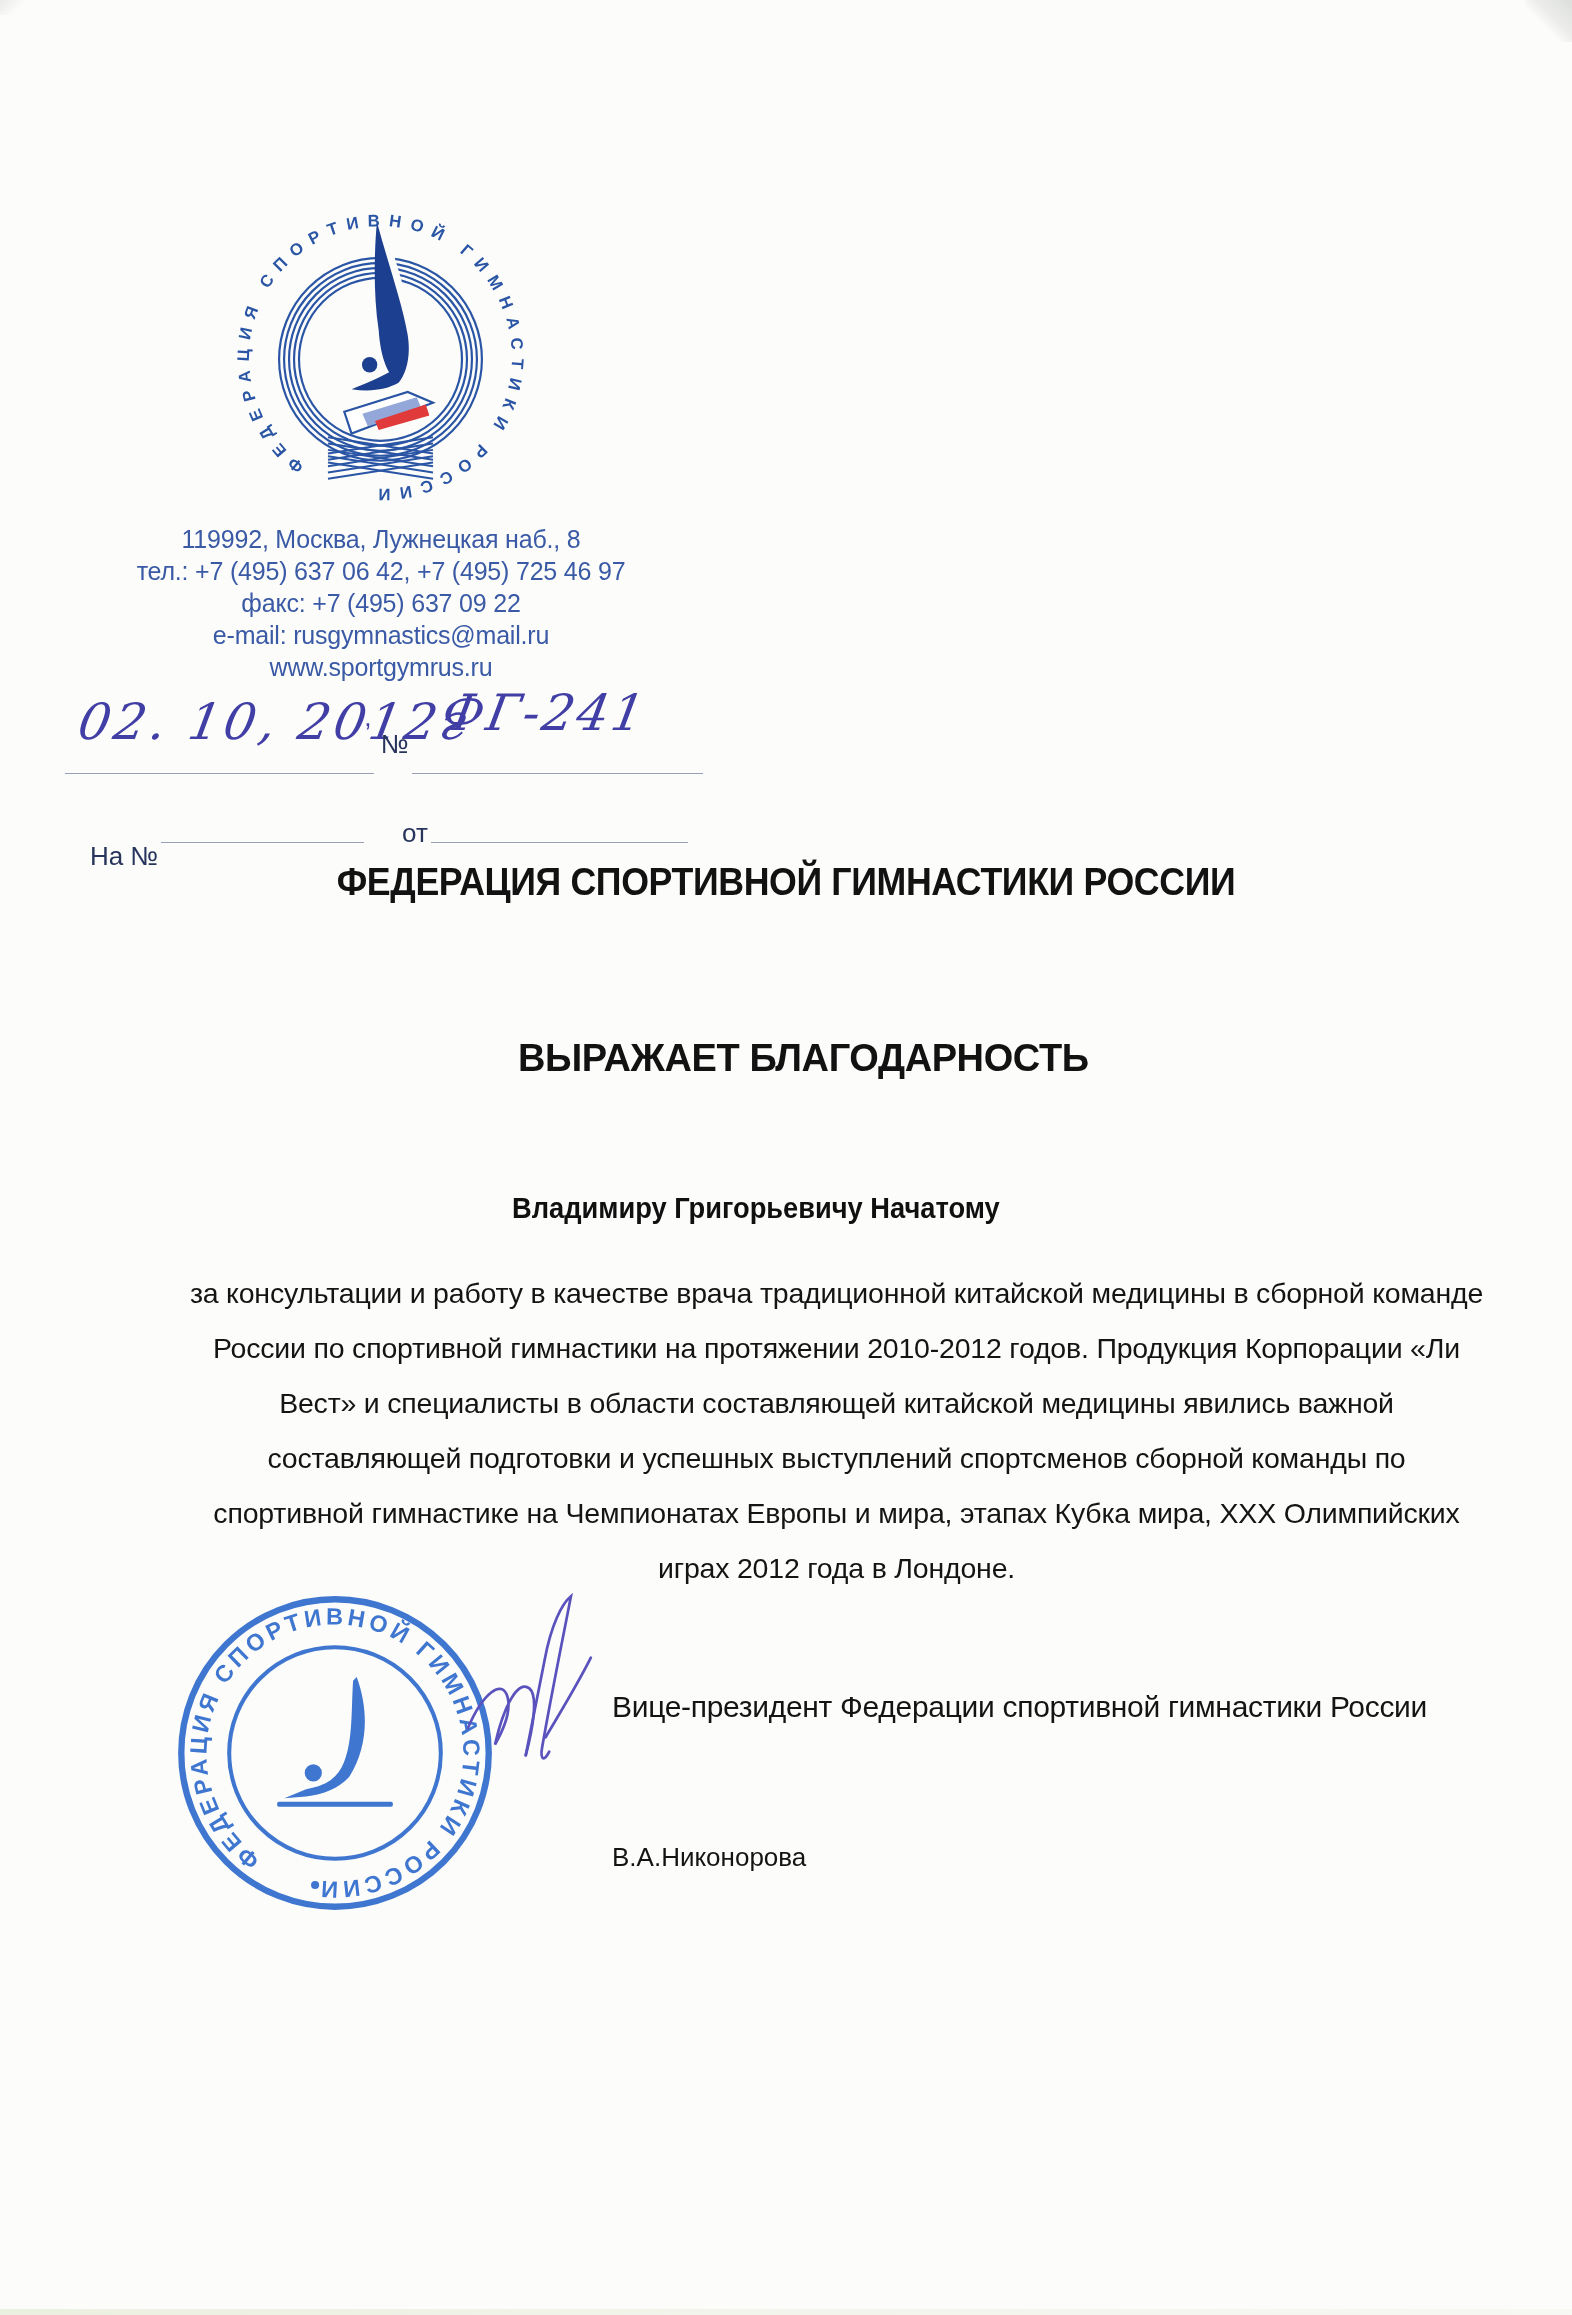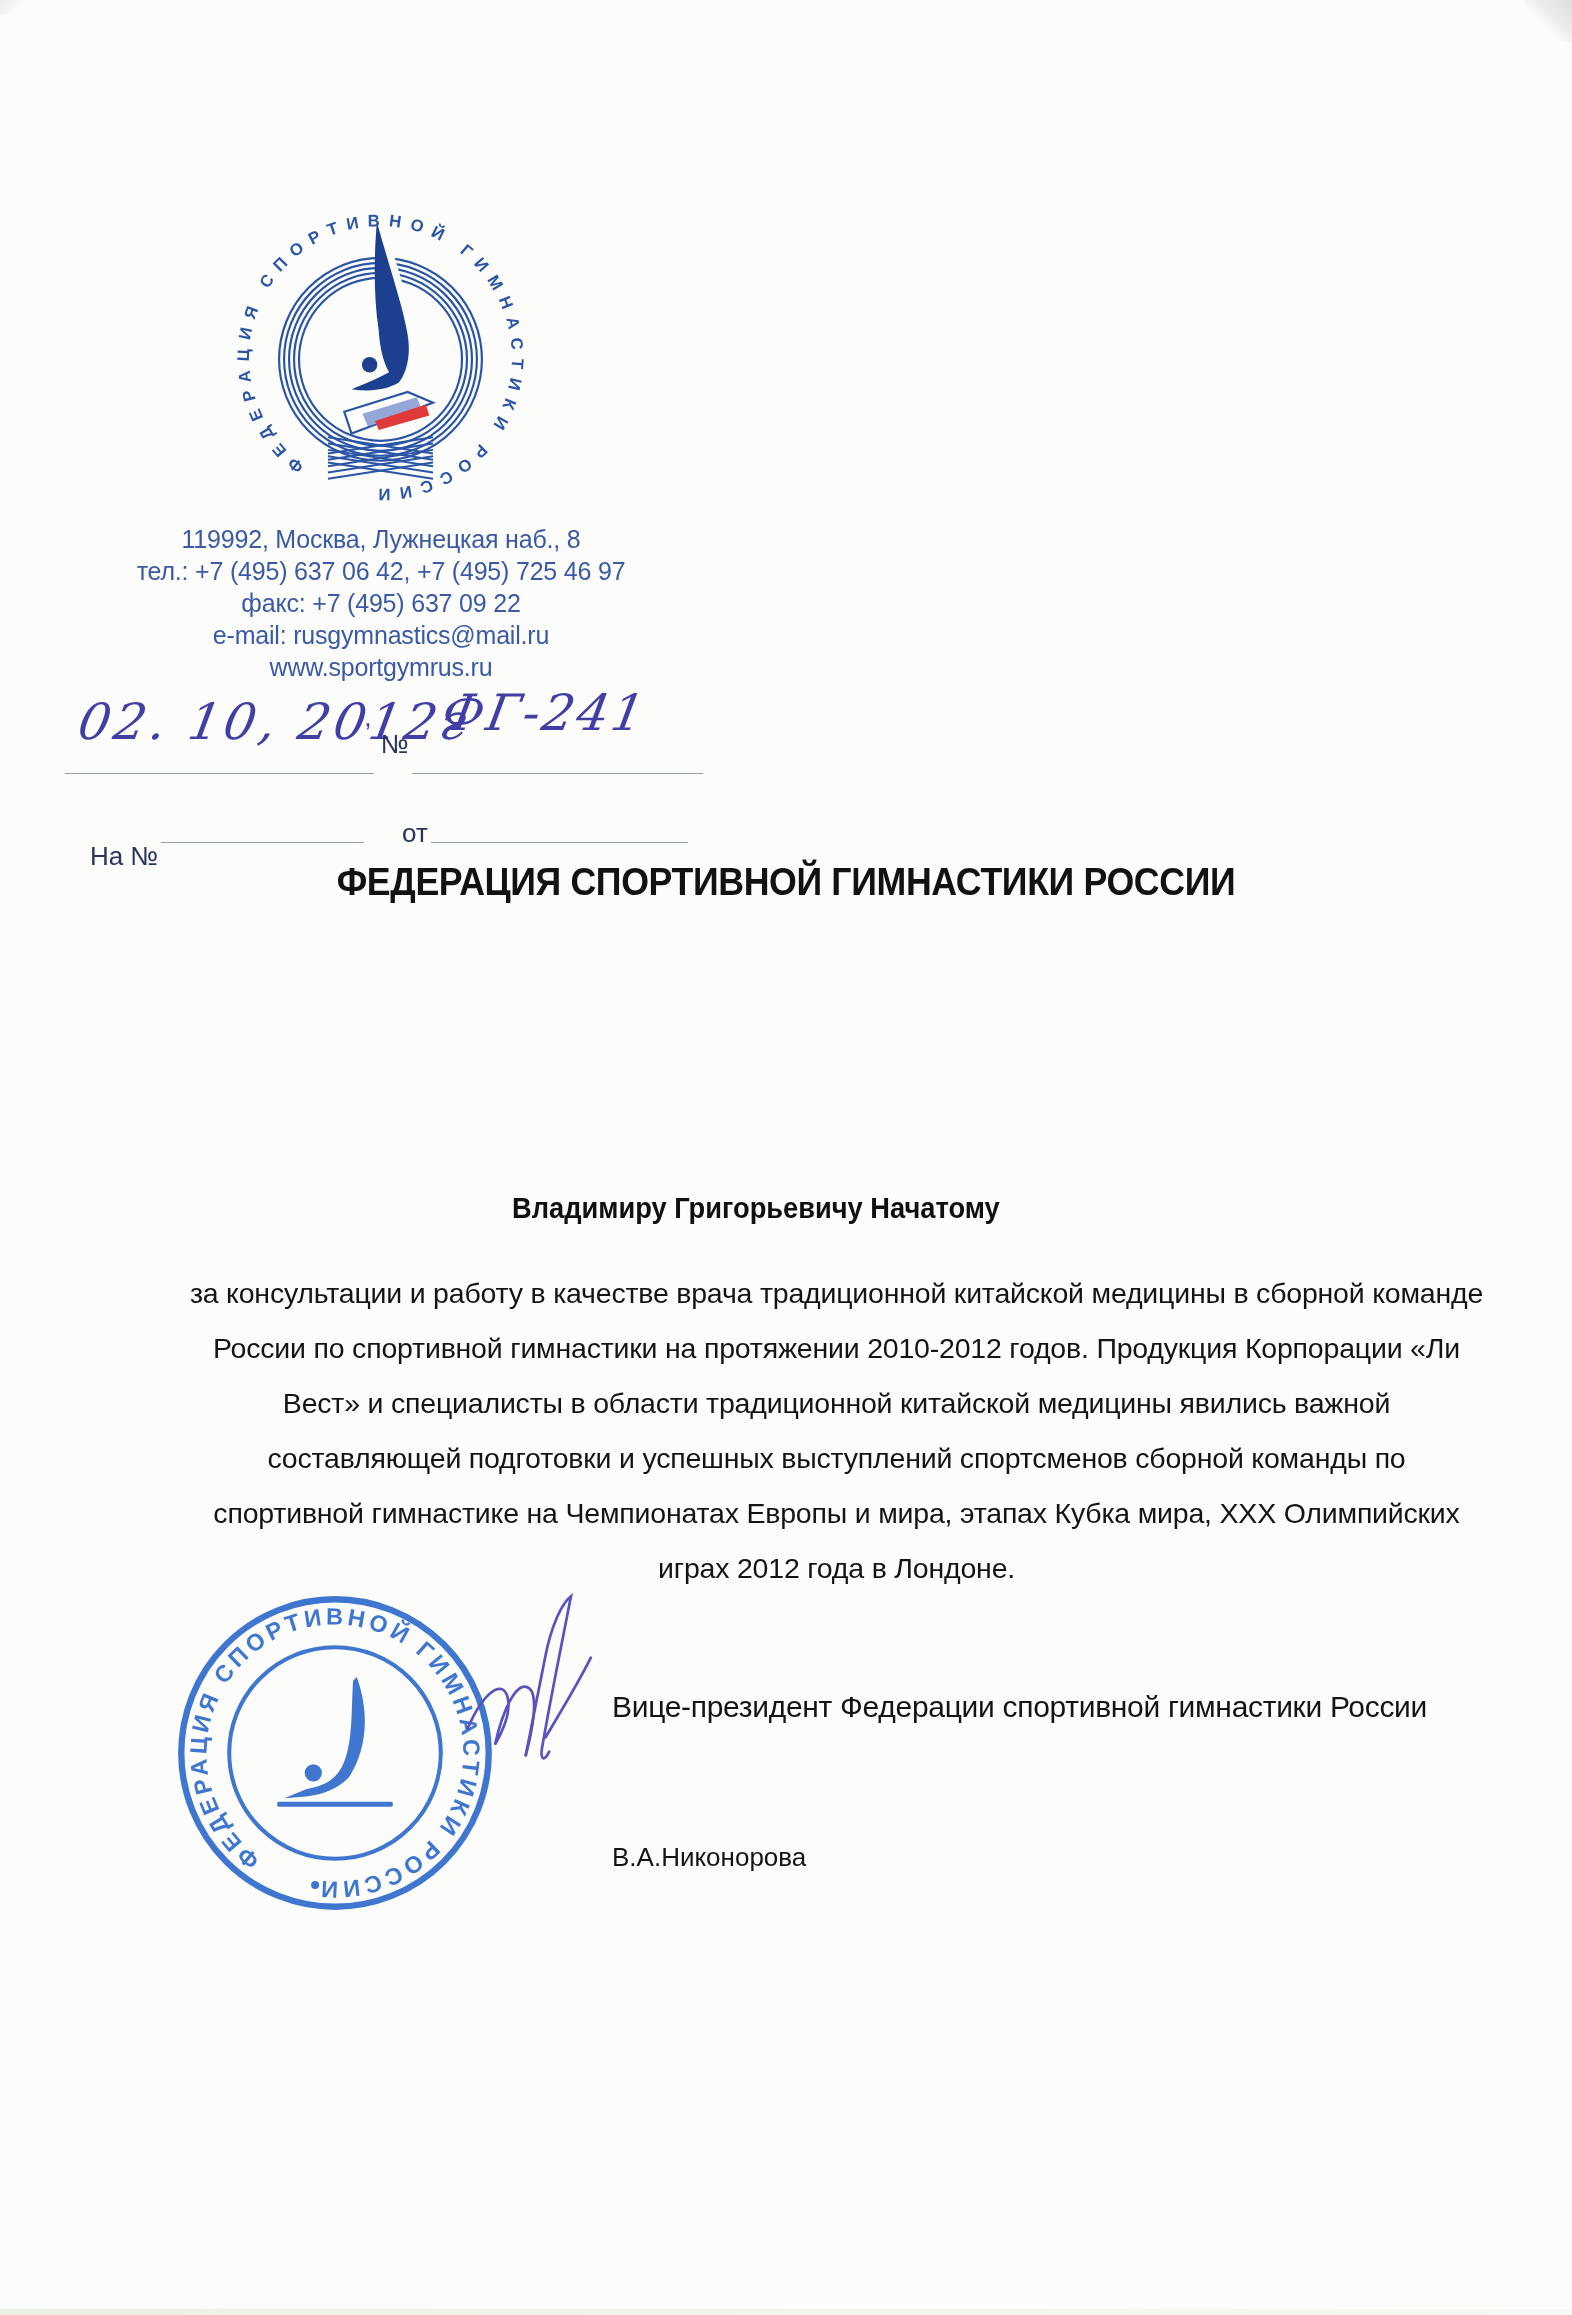--- a/index.html
+++ b/index.html
@@ -150,26 +150,27 @@
   <div class="abs hw hw-number">ФГ-241</div>
   <div class="abs uline ul-1"></div>
   <div class="abs uline ul-2"></div>
 
   <div class="abs form-label lbl-na">На №</div>
   <div class="abs uline ul-3"></div>
   <div class="abs form-label lbl-ot">от</div>
   <div class="abs uline ul-4"></div>
 
   <div class="abs org-title">ФЕДЕРАЦИЯ СПОРТИВНОЙ ГИМНАСТИКИ РОССИИ</div>
+  <div class="abs statement">ВЫРАЖАЕТ БЛАГОДАРНОСТЬ</div>
   <div class="abs addressee">Владимиру Григорьевичу Начатому</div>
 
   <div class="abs paragraph">
     <div class="pline">за консультации и работу в качестве врача традиционной китайской медицины в сборной команде</div>
     <div class="pline">России по спортивной гимнастики на протяжении 2010-2012 годов. Продукция Корпорации «Ли</div>
-    <div class="pline">Вест» и специалисты  в области традиционной китайской медицины явились важной</div>
+    <div class="pline">Вест» и специалисты  в области составляющей китайской медицины явились важной</div>
     <div class="pline">составляющей подготовки и успешных выступлений спортсменов сборной команды по</div>
     <div class="pline">спортивной гимнастике на Чемпионатах Европы и мира, этапах Кубка мира, XXX Олимпийских</div>
     <div class="pline">играх 2012 года в Лондоне.</div>
   </div>
 
   <svg class="abs stamp-svg" viewBox="-188 -188 376 376">
     <defs>
       <path id="stampRing" d="M -81.5 116.3 A 142 142 0 1 1 81.5 -116.3 A 142 142 0 0 1 -81.5 116.3"></path>
     </defs>
     <g fill="none" stroke="#2f6bcd">

